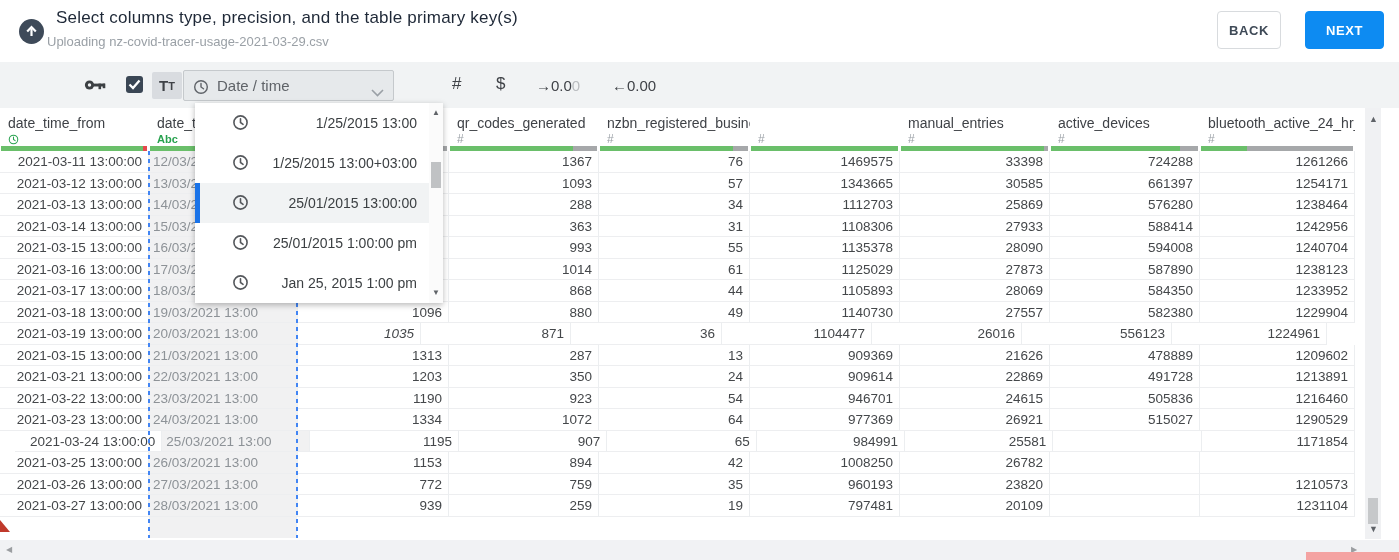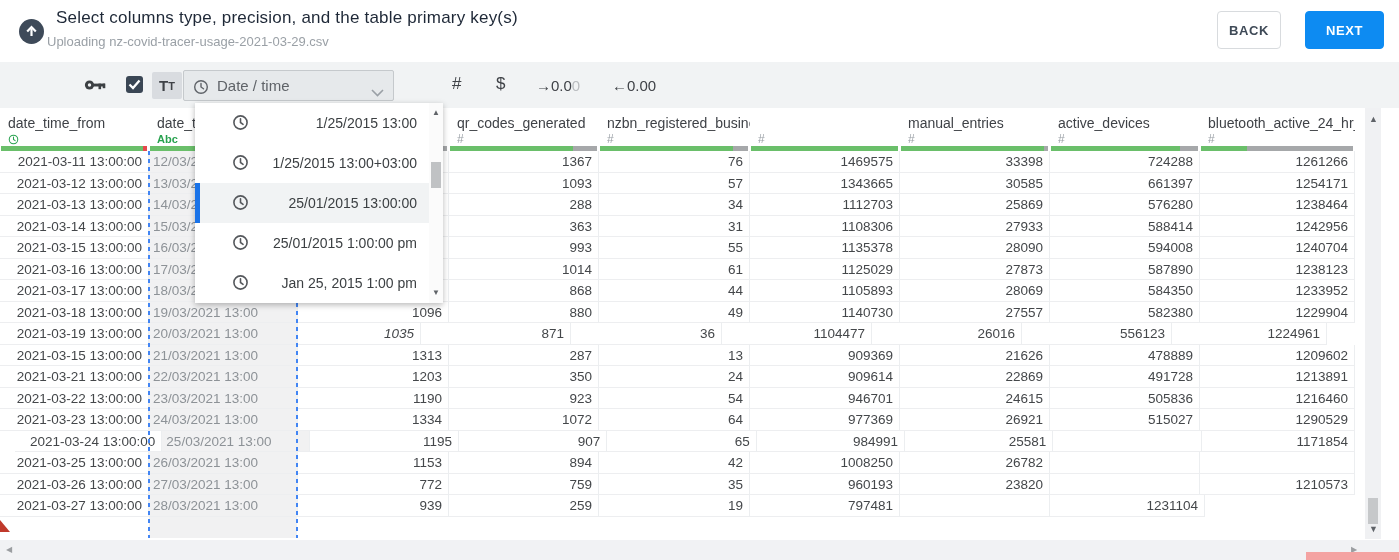--- a/index.html
+++ b/index.html
@@ -390,20 +390,21 @@
           <div class="cell ar" style="width: 150px;"></div>
           <div class="cell ar" style="width: 155px;">1210573</div>
         </div>
         <div class="trow">
           <div class="cell ar" style="width: 149px;">2021-03-27 13:00:00</div>
           <div class="cell al selcol-cell" style="width: 149px;">28/03/2021 13:00</div>
           <div class="cell ar" style="width: 151px;">939</div>
           <div class="cell ar" style="width: 150px;">259</div>
           <div class="cell ar" style="width: 151px;">19</div>
           <div class="cell ar" style="width: 150px;">797481</div>
+          <div class="cell ar" style="width: 150px;">20109</div>
           <div class="cell ar" style="width: 150px;"></div>
           <div class="cell ar" style="width: 155px;">1231104</div>
         </div>
       </div>
     <div class="sel-ext"></div>
     <div class="dash l"></div>
     <div class="dash r"></div>
     <svg class="err-tri" width="11" height="12" viewBox="0 0 11 12">
         <polygon points="0,0 10,12 0,12" fill="#c0392b"></polygon>
       </svg>

